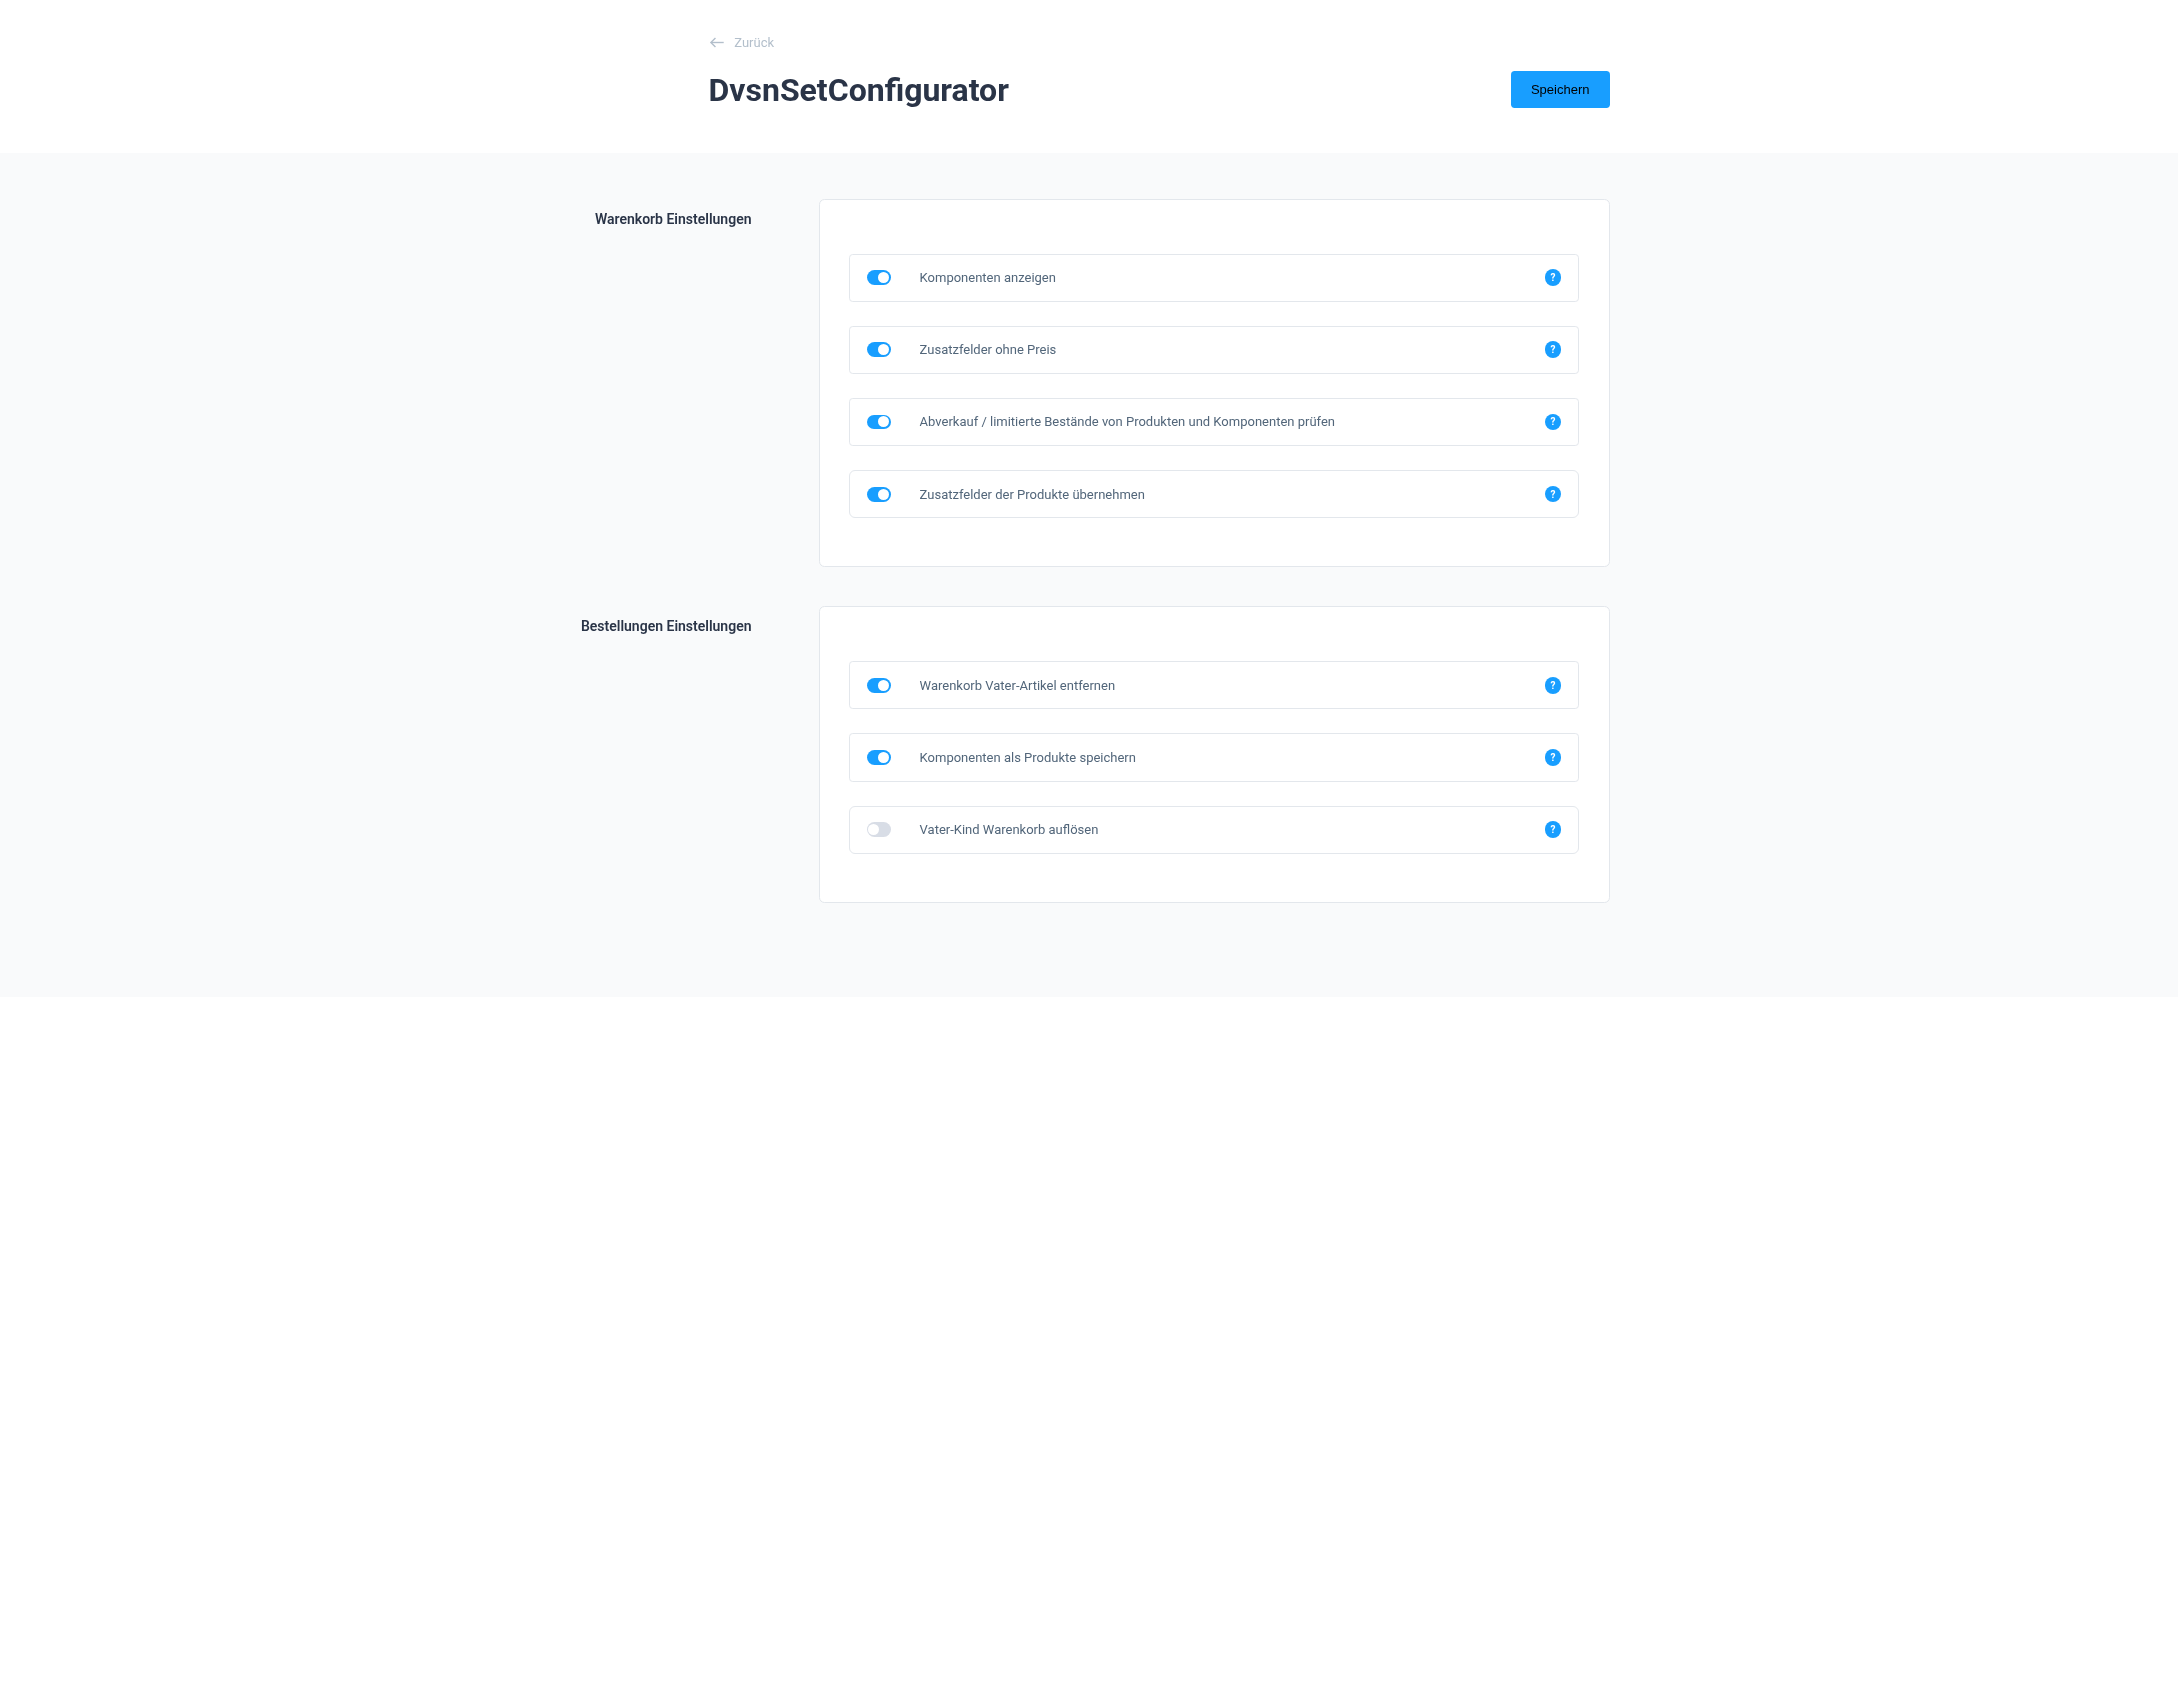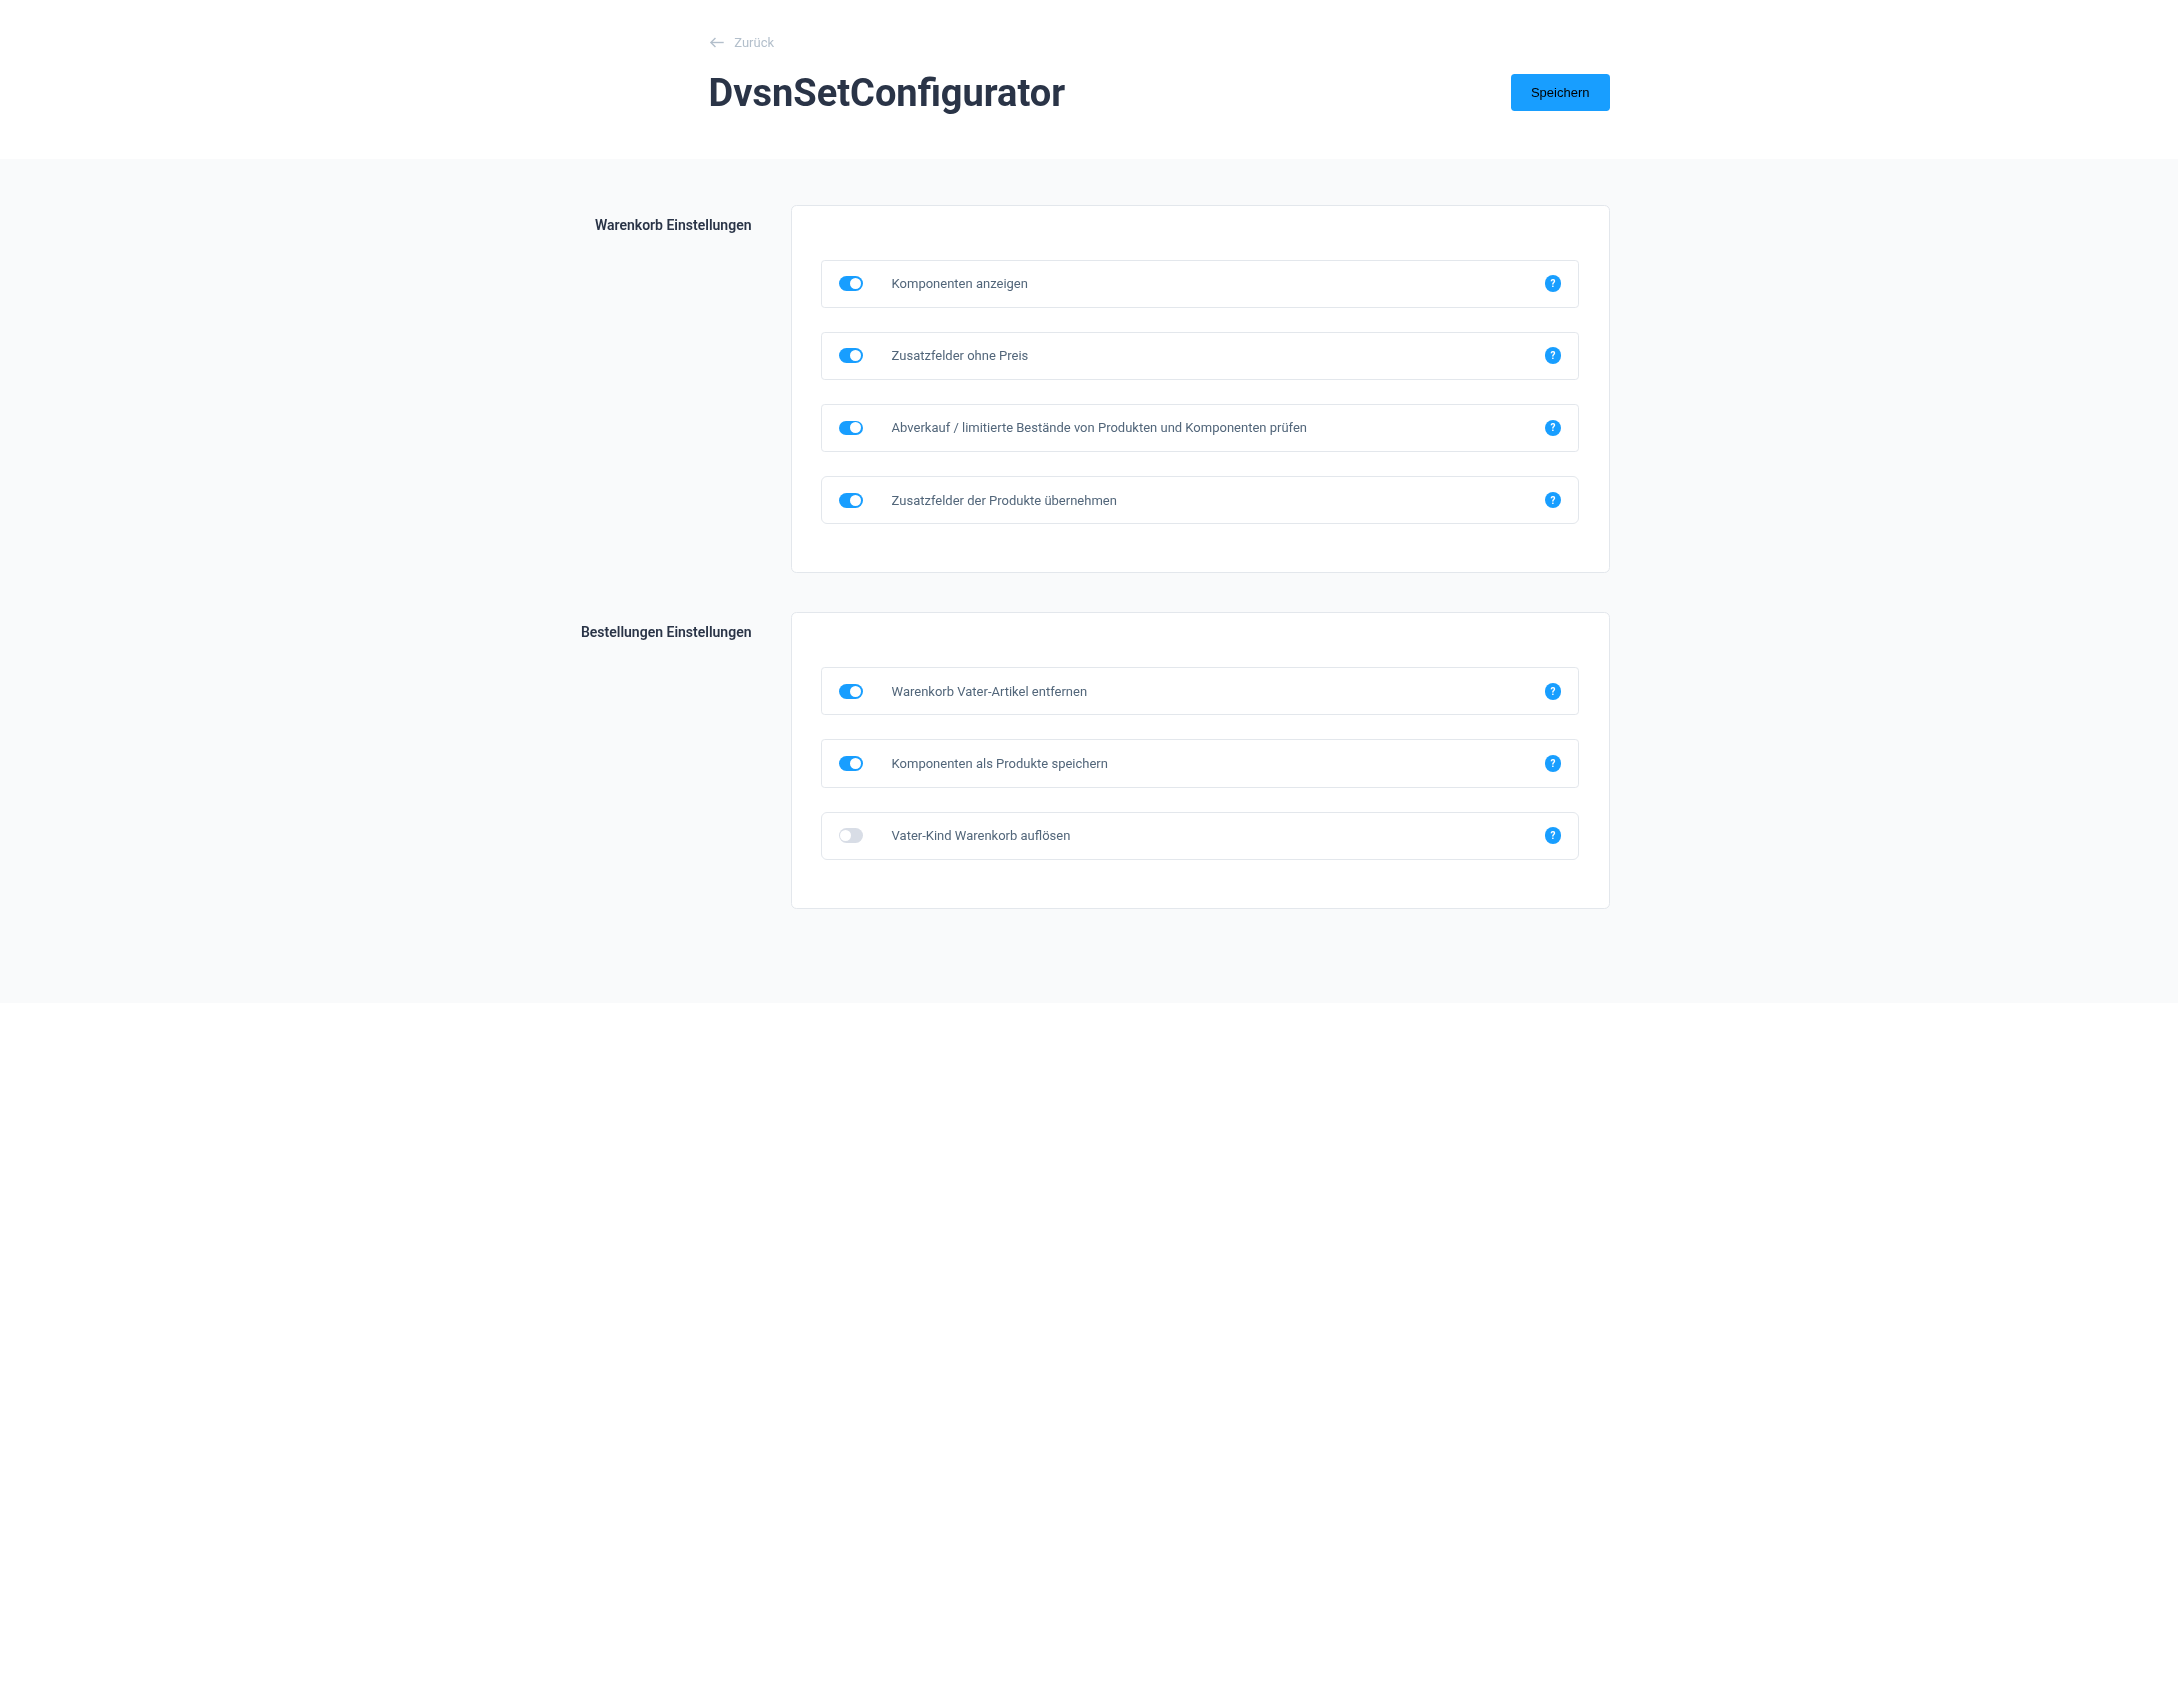--- a/index.html
+++ b/index.html
@@ -35,21 +35,21 @@
   width: 16.6px;
   height: 11px;
 }
 .title-row {
   display: flex;
   align-items: center;
   justify-content: space-between;
   margin-top: 20px;
 }
 .page-title {
-  font-size: 38px;
+  font-size: 32px;
   font-weight: 700;
   color: #2a3447;
   margin-left: 140px;
 }
 .save-button {
   background: #189eff;
   color: #000000;
   border: none;
   border-radius: 3.7px;
   padding: 11px 20px;
@@ -65,20 +65,21 @@
 }
 .content-inner {
   max-width: 1093px;
   margin: 0 auto;
   padding: 0 26px;
 }
 .section {
   display: flex;
   align-items: flex-start;
   margin-bottom: 39px;
+  gap: 28px;
 }
 .section-label {
   width: 222px;
   flex-shrink: 0;
   text-align: right;
   padding-right: 39px;
   padding-top: 9.2px;
   font-size: 14px;
   font-weight: 600;
   color: #2a3447;

